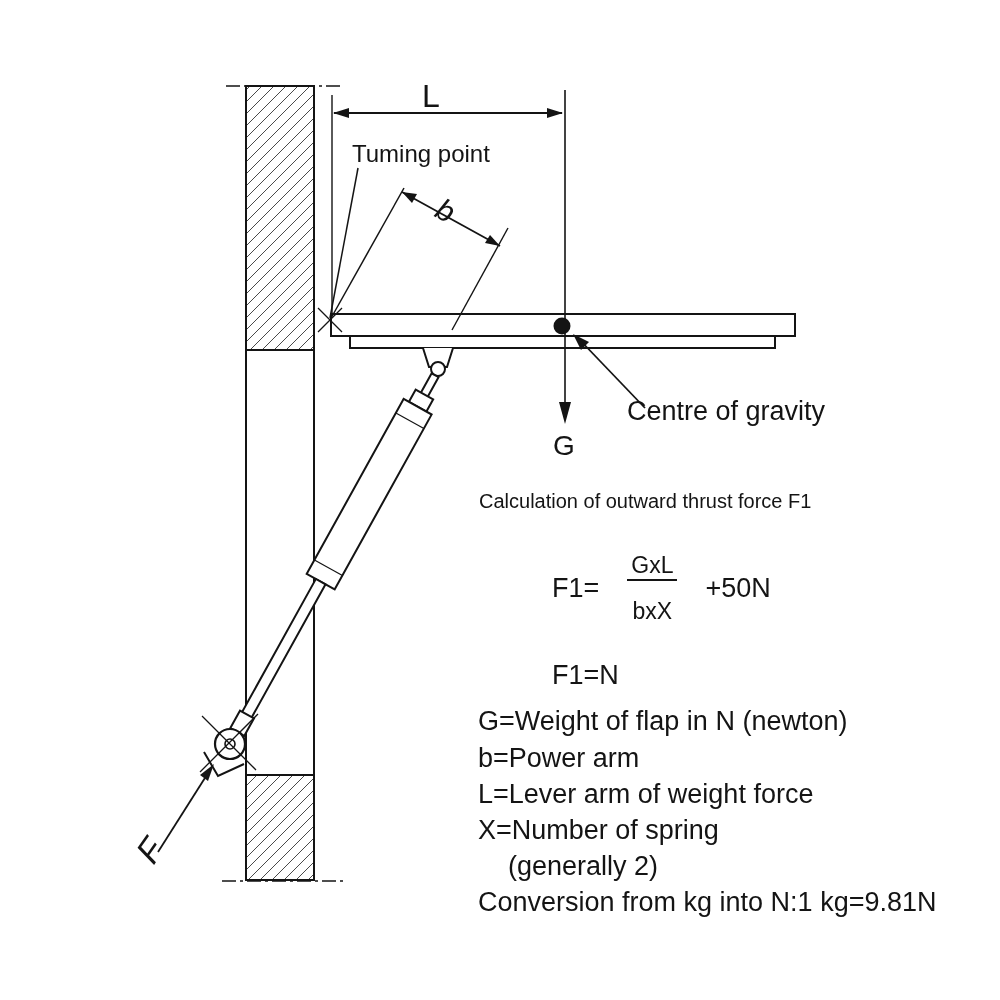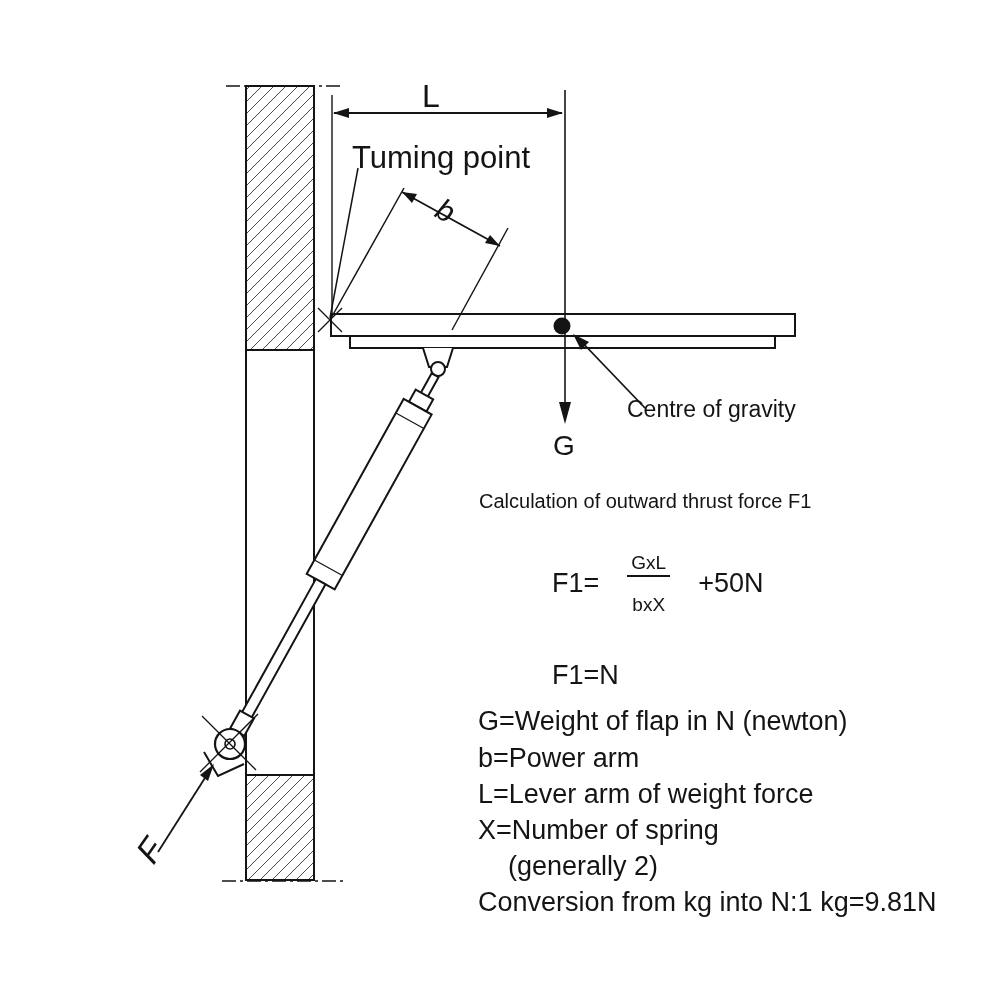--- a/index.html
+++ b/index.html
@@ -3,29 +3,29 @@
 <meta charset="utf-8">
 <style>
   html,body{margin:0;padding:0;}
   body{
     width:1000px;height:1000px;position:relative;background:#ffffff;
     font-family:"Liberation Sans", sans-serif;color:#141414;overflow:hidden;
   }
   #stage{position:absolute;left:0;top:0;width:1000px;height:1000px;}
   svg{position:absolute;left:0;top:0;}
   .lbl{position:absolute;white-space:nowrap;}
-  .lbl-turning{left:352px;top:140px;font-size:31px;}
+  .lbl-turning{left:352px;top:140px;font-size:24px;}
   .lbl-L{left:422px;top:78px;font-size:32px;}
   .lbl-b{left:446px;top:192px;font-size:30px;font-style:italic;transform:rotate(28deg);transform-origin:left top;}
   .lbl-G{left:553px;top:430px;font-size:28px;}
-  .lbl-cog{left:627px;top:396px;font-size:23px;}
+  .lbl-cog{left:627px;top:396px;font-size:27px;}
   .lbl-F{left:128px;top:848px;font-size:34px;font-style:italic;transform:rotate(-55deg);transform-origin:left top;}
   .lbl-title{left:479px;top:490px;font-size:20px;}
   .formula-row{position:absolute;left:552px;top:552px;display:flex;align-items:center;font-size:27px;gap:22px;}
-  .frac{display:inline-flex;flex-direction:column;align-items:center;font-size:19px;line-height:1.15;margin:0 6px;}
+  .frac{display:inline-flex;flex-direction:column;align-items:center;font-size:23px;line-height:1.15;margin:0 6px;}
   .frac .num{border-bottom:2px solid #141414;padding:0 4px 1px 4px;}
   .frac .den{padding-top:17px;}
   .lbl-f1n{left:552px;top:660px;font-size:27px;}
   .legend-line{position:absolute;left:478px;font-size:27px;margin-top:28px;}
   .legend-0{top:678px;}
   .legend-1{top:715px;}
   .legend-2{top:751px;}
   .legend-3{top:787px;}
   .legend-4{top:823px;left:508px;}
   .legend-5{top:859px;}

